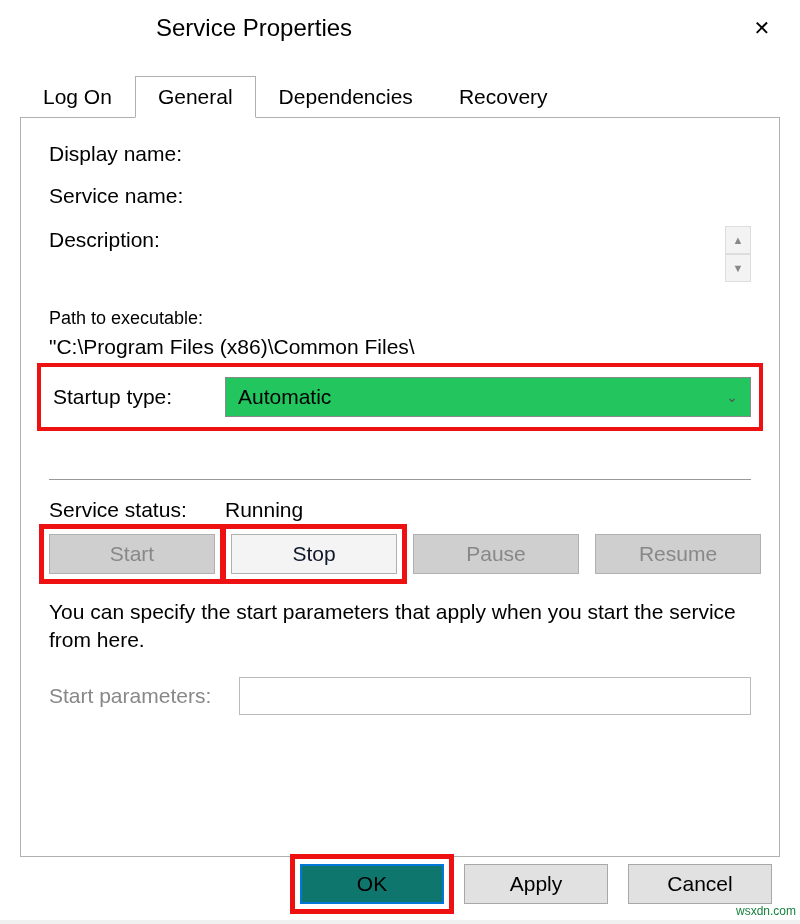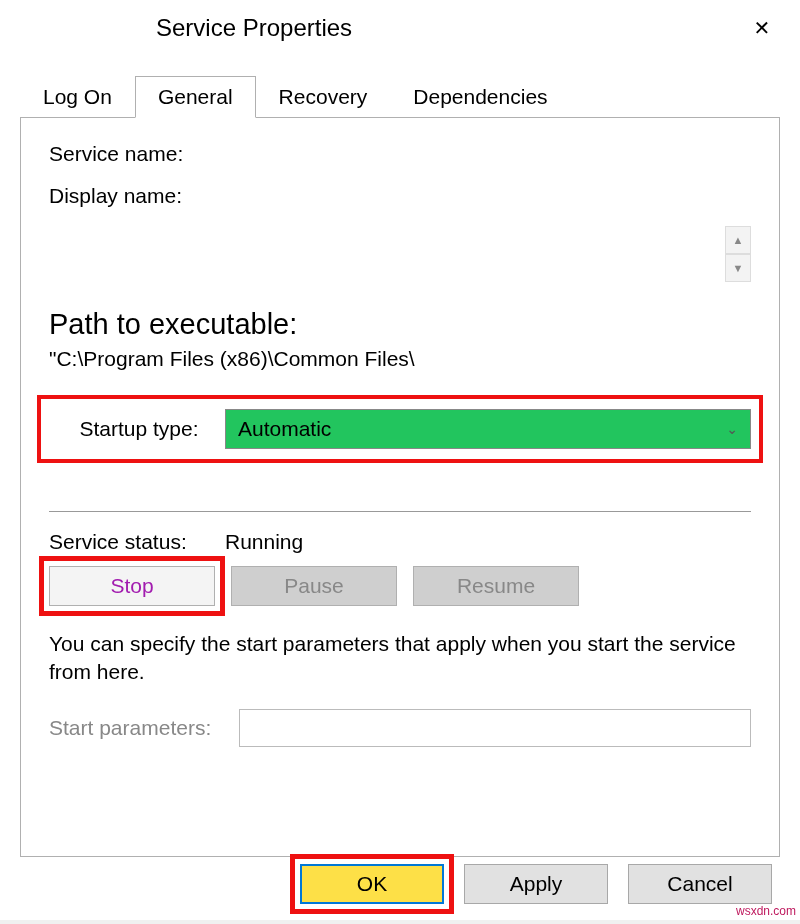--- a/index.html
+++ b/index.html
@@ -13,76 +13,77 @@
     .tab.active { border: 1px solid #b0b0b0; border-bottom-color: #fff; z-index: 2; }
     .tab-content { border: 1px solid #b0b0b0; margin: -1px 20px 0 20px; padding: 24px 28px 18px 28px; position: relative; min-height: 740px; }
     .form-row { display: flex; margin-bottom: 18px; align-items: center; font-size: 21px; }
     .form-label { width: 176px; }
     .form-value { flex: 1; }
     .desc-row { display: flex; margin-bottom: 18px; align-items: flex-start; font-size: 21px; }
     .desc-label { width: 176px; padding-top: 2px; }
     .desc-box { flex: 1; height: 64px; position: relative; }
     .scroll-btns { position: absolute; right: 0; top: 0; width: 26px; }
     .scroll-btn { width: 26px; height: 28px; background: #f3f3f3; border: 1px solid #ddd; display: flex; align-items: center; justify-content: center; color: #888; font-size: 11px; cursor: pointer; }
-    .path-label { font-size: 29px; margin-top: 10px; }
+    .path-label { font-size: 18px; margin-top: 10px; }
     .path-value { font-size: 21px; margin-top: 6px; }
-    .highlight-box { border: 4px solid #e11; padding: 10px 8px; margin: 24px -12px 0 -12px; display: flex; align-items: center; text-align: center; }
+    .highlight-box { border: 4px solid #e11; padding: 10px 8px; margin: 4px -12px 0 -12px; display: flex; align-items: center; }
     .startup-label { font-size: 21px; width: 176px; padding-left: 4px; }
     .dropdown { flex: 1; height: 40px; background: #22c55e; border: 1px solid #888; display: flex; align-items: center; justify-content: space-between; padding: 0 12px; font-size: 21px; cursor: pointer; }
     .chev { font-size: 14px; color: #555; }
     hr.sep { border: none; border-top: 1px solid #999; margin: 48px 0 18px 0; }
     .status-row { display: flex; font-size: 21px; margin-bottom: 12px; }
     .status-label { width: 176px; }
     .btn-row { display: flex; gap: 16px; margin-top: 8px; }
     .svc-btn-wrap { position: relative; }
     .svc-btn-wrap.highlighted::before { content: ""; position: absolute; top: -10px; left: -10px; right: -10px; bottom: -10px; border: 5px solid #e11; }
     .svc-btn { width: 166px; height: 40px; font-size: 21px; border: 1px solid #b0b0b0; background: #e1e1e1; cursor: pointer; }
     .svc-btn.disabled { background: #cfcfcf; color: #888; }
-    .svc-btn.enabled { background: #f4f4f4; color: #a21caf; }
+    .svc-btn.enabled { background: #f4f4f4; color: #0f172a; }
     .hint { font-size: 21px; margin-top: 24px; line-height: 1.35; }
     .params-row { display: flex; align-items: center; margin-top: 22px; font-size: 21px; }
     .params-label { width: 190px; color: #888; }
     .params-input { flex: 1; height: 38px; border: 1px solid #bbb; background: #fff; padding: 0 8px; font-size: 21px; }
     .bottom-buttons { position: absolute; bottom: 16px; right: 28px; display: flex; gap: 20px; align-items: center; }
     .dlg-btn { width: 144px; height: 40px; font-size: 21px; background: #e1e1e1; border: 1px solid #a8a8a8; cursor: pointer; }
     .ok-wrap { position: relative; }
     .ok-wrap::before { content: ""; position: absolute; top: -10px; left: -10px; right: -10px; bottom: -10px; border: 5px solid #e11; }
-    .ok-btn { border: 2px solid #0078d7; background: #fde047; }
-    .watermark { position: absolute; bottom: 2px; right: 4px; font-size: 12px; color: #be185d; }
+    .ok-btn { border: 2px solid #0078d7; background: #0f766e; }
+    .watermark { position: absolute; bottom: 2px; right: 4px; font-size: 12px; color: #15803d; }
   </style>
 </head>
 <body>
 
 <div class="window">
 
   <div class="titlebar">
     <div class="title">Service Properties</div>
     <div class="close-btn">✕</div>
   </div>
 
   <div class="tabs">
     <div class="tab">Log On</div>
     <div class="tab active">General</div>
+    <div class="tab">Dependencies</div>
     <div class="tab">Recovery</div>
-    <div class="tab">Dependencies</div>
   </div>
 
   <div class="tab-content">
+
+    <div class="form-row">
+      <div class="form-label">Display name:</div>
+      <div class="form-value"></div>
+    </div>
 
     <div class="form-row">
       <div class="form-label">Service name:</div>
       <div class="form-value"></div>
     </div>
 
-    <div class="form-row">
-      <div class="form-label">Display name:</div>
-      <div class="form-value"></div>
-    </div>
-
     <div class="desc-row">
+      <div class="desc-label">Description:</div>
       <div class="desc-box">
         <span></span>
         <div class="scroll-btns">
           <div class="scroll-btn">▲</div>
           <div class="scroll-btn">▼</div>
         </div>
       </div>
     </div>
 
     <div class="path-label">Path to executable:</div>
@@ -97,20 +98,23 @@
     </div>
 
     <hr class="sep">
 
     <div class="status-row">
       <div class="status-label">Service status:</div>
       <div>Running</div>
     </div>
 
     <div class="btn-row">
+      <div class="svc-btn-wrap highlighted">
+        <button class="svc-btn disabled">Start</button>
+      </div>
       <div class="svc-btn-wrap highlighted">
         <button class="svc-btn enabled">Stop</button>
       </div>
       <div class="svc-btn-wrap">
         <button class="svc-btn disabled">Pause</button>
       </div>
       <div class="svc-btn-wrap">
         <button class="svc-btn disabled">Resume</button>
       </div>
     </div>

